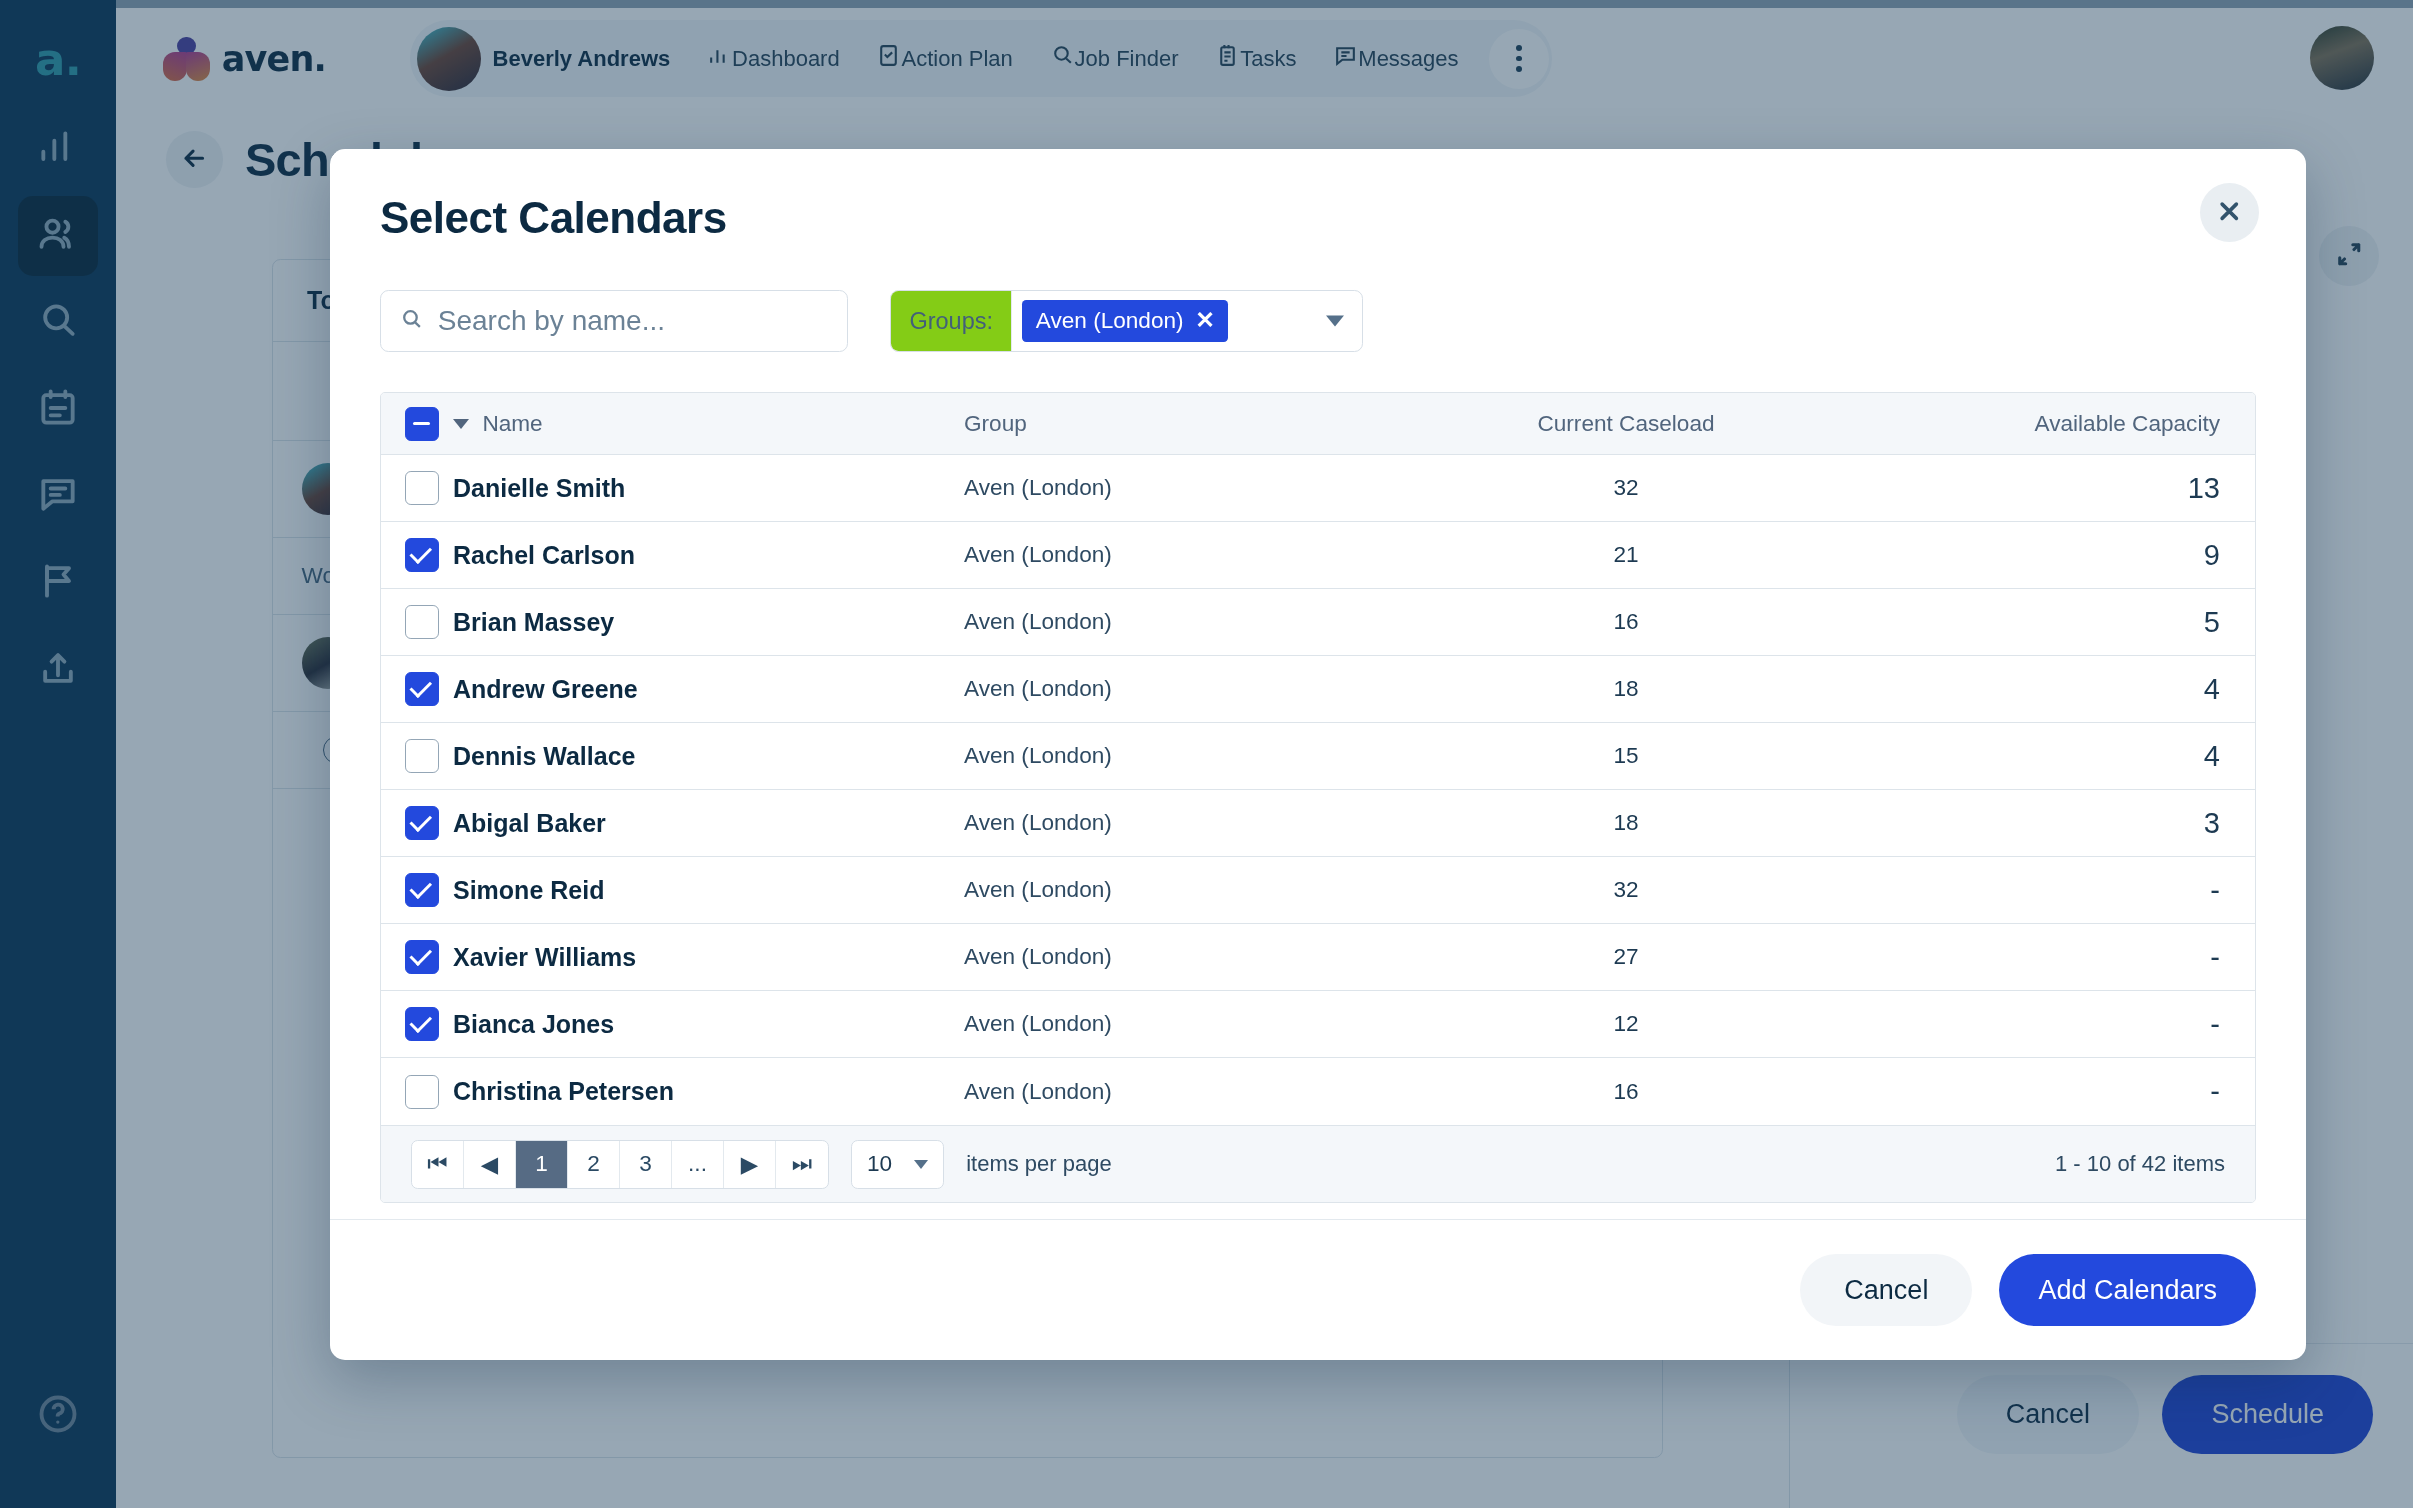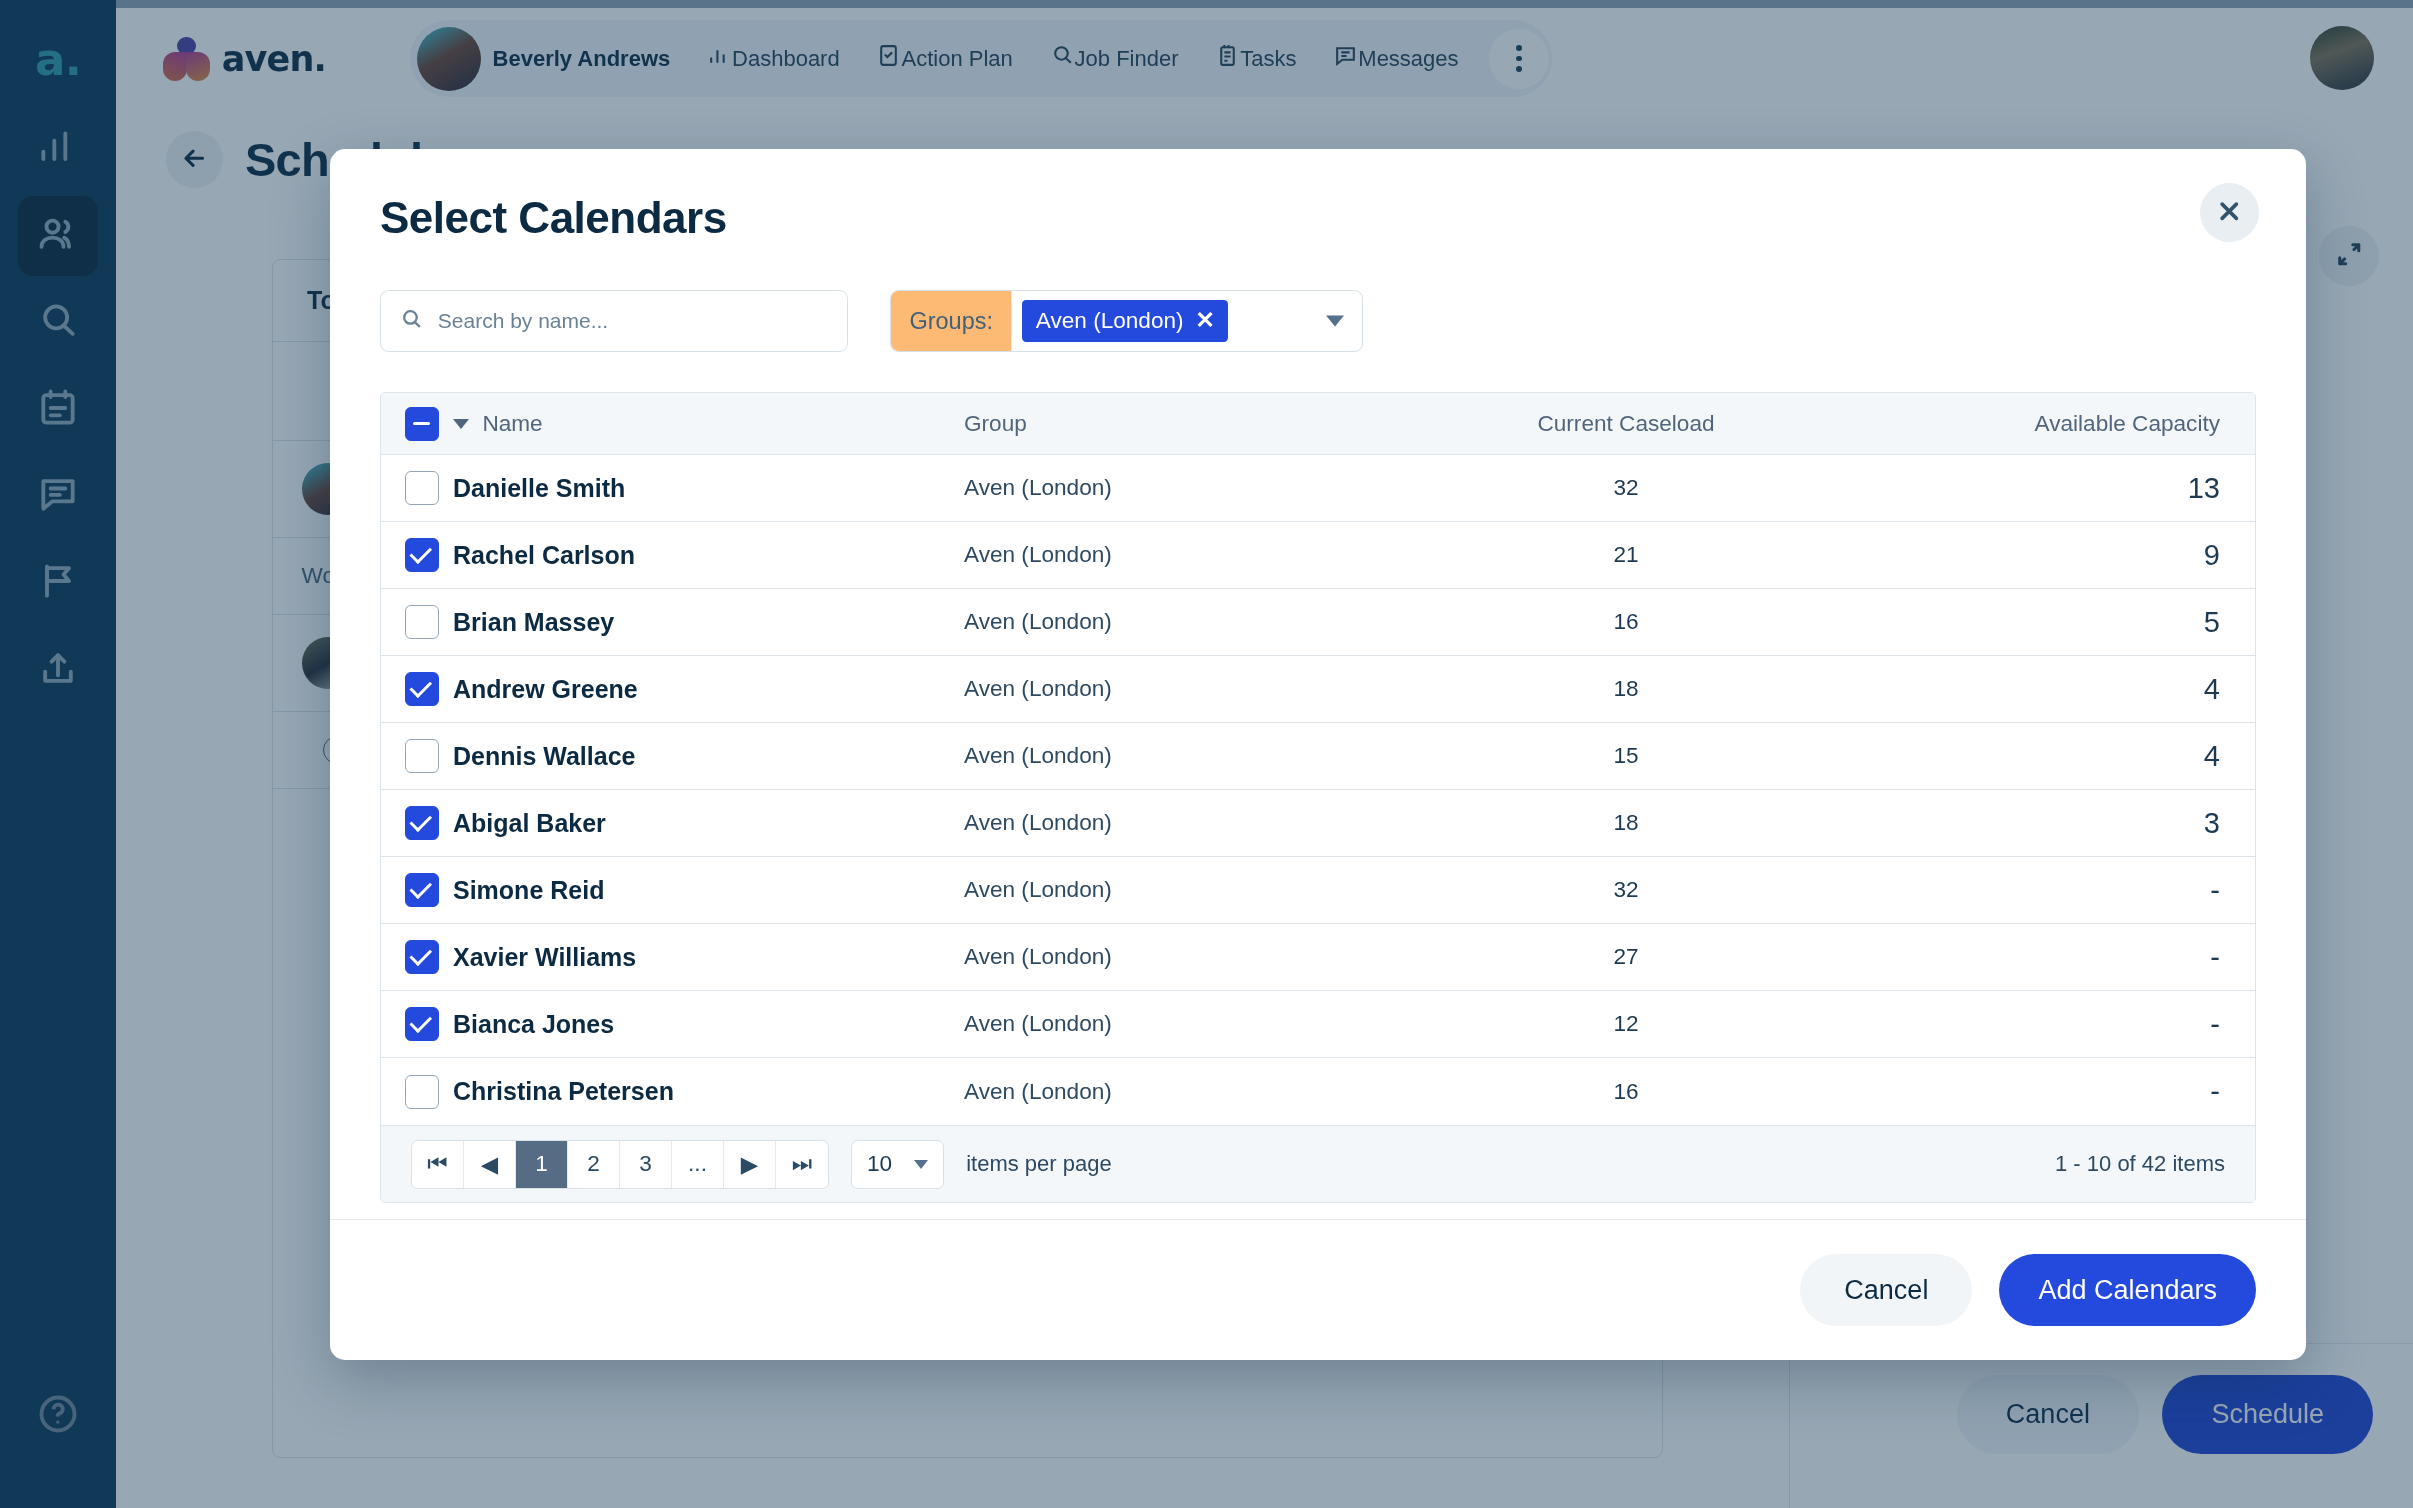--- a/index.html
+++ b/index.html
@@ -150,31 +150,31 @@
   .modal-close svg { width: 28.5px; height: 28.5px; stroke: #32536c; stroke-width: 3;
     fill: none; stroke-linecap: round; }
 
   .filters { display: flex; align-items: center; gap: 42px; margin-top: 47px; }
   .search-box {
     width: 468px; height: 62px; border: 0.8px solid #d7dfe7; border-radius: 8.4px;
     display: flex; align-items: center; padding: 0 18.4px; gap: 13.4px; background: #fff;
   }
   .search-box svg { width: 25px; height: 25px; stroke: #6b8296; fill: none; stroke-width: 2.2; }
   .search-box input {
-    border: none; outline: none; font-size: 21px; color: #0c2a42;
+    border: none; outline: none; font-size: 28px; color: #0c2a42;
     font-family: "Liberation Sans", sans-serif; width: 100%; background: transparent;
   }
   .search-box input::placeholder { color: #6b8296; }
 
   .groups-wrap {
     height: 62px; border: 0.8px solid #d7dfe7; border-radius: 8.4px;
     display: flex; align-items: stretch; overflow: hidden; background:#fff;
   }
   .groups-label {
-    display: flex; align-items: center; padding: 0 18.4px; background: #fdba74;
+    display: flex; align-items: center; padding: 0 18.4px; background: #84cc16;
     font-size: 23.5px; color: #42607a; border-right: 0.8px solid #e3e9ee;
   }
   .groups-field { display: flex; align-items: center; padding: 0 10px; gap: 11.7px;
     min-width: 350px; position: relative; }
   .chip {
     background: #2349dd; color: #fff; border-radius: 4.2px; height: 42px;
     display: flex; align-items: center; gap: 11.7px; padding: 0 13.4px;
     font-size: 22.6px; cursor: pointer;
   }
   .chip-x { font-size: 23.5px; line-height: 1; font-weight: 600; }

